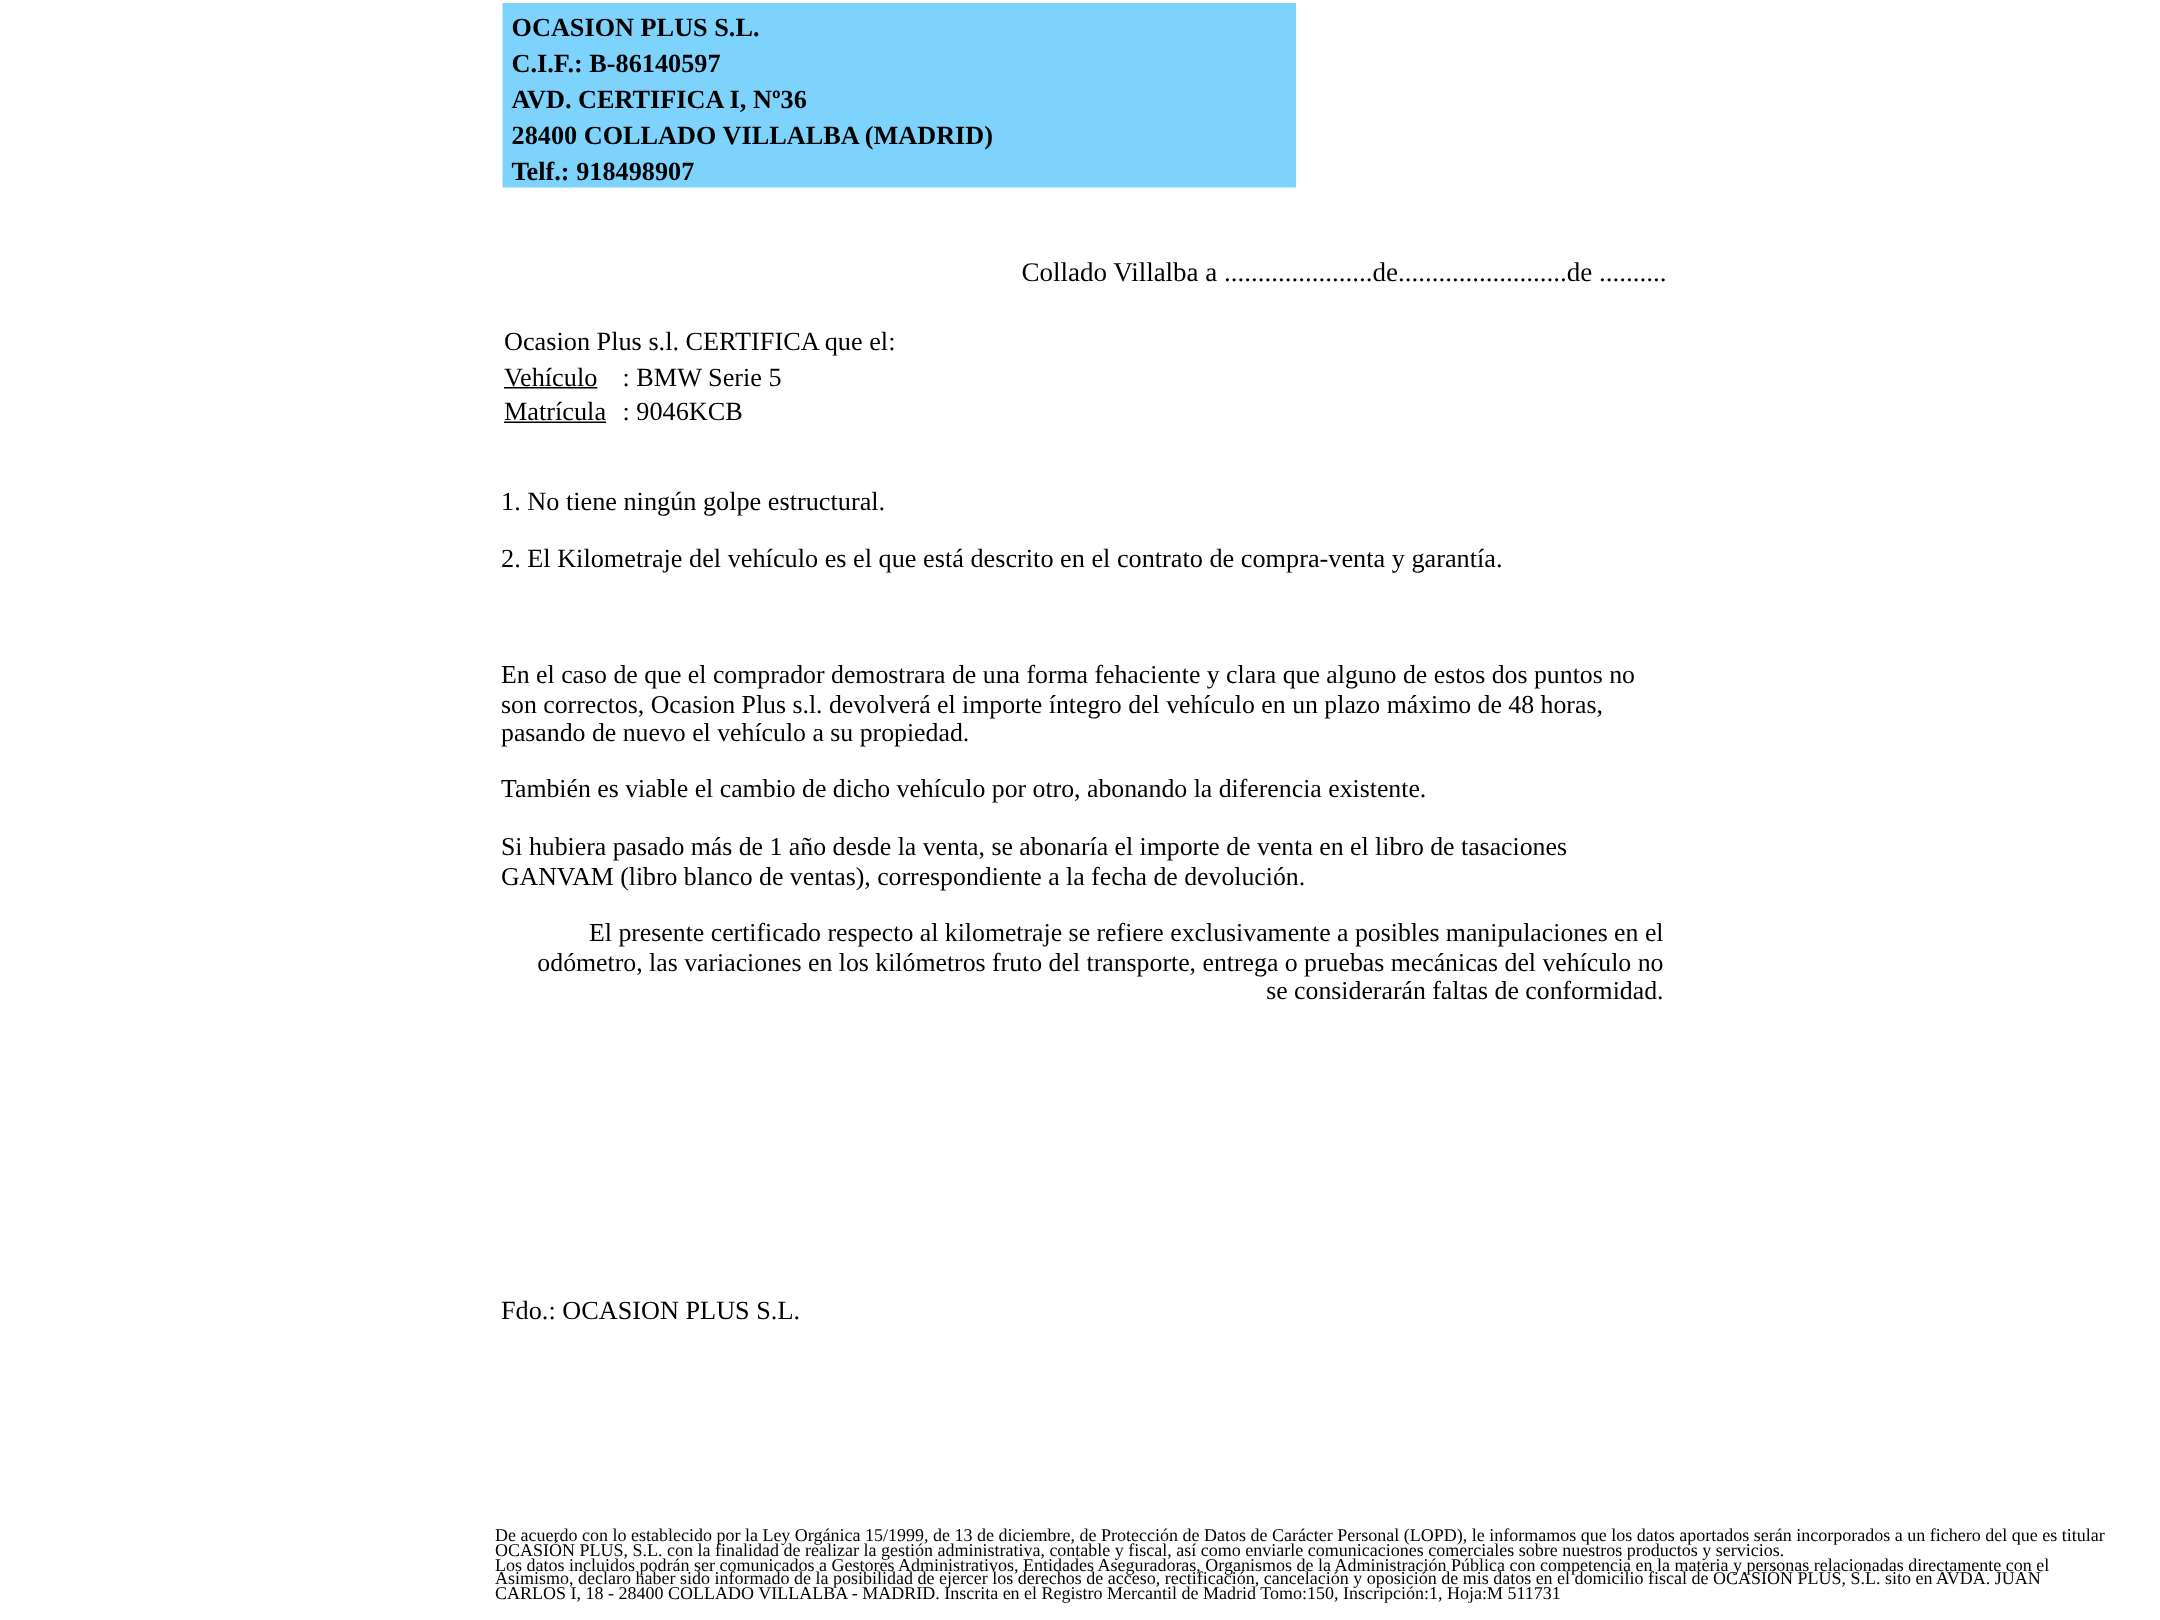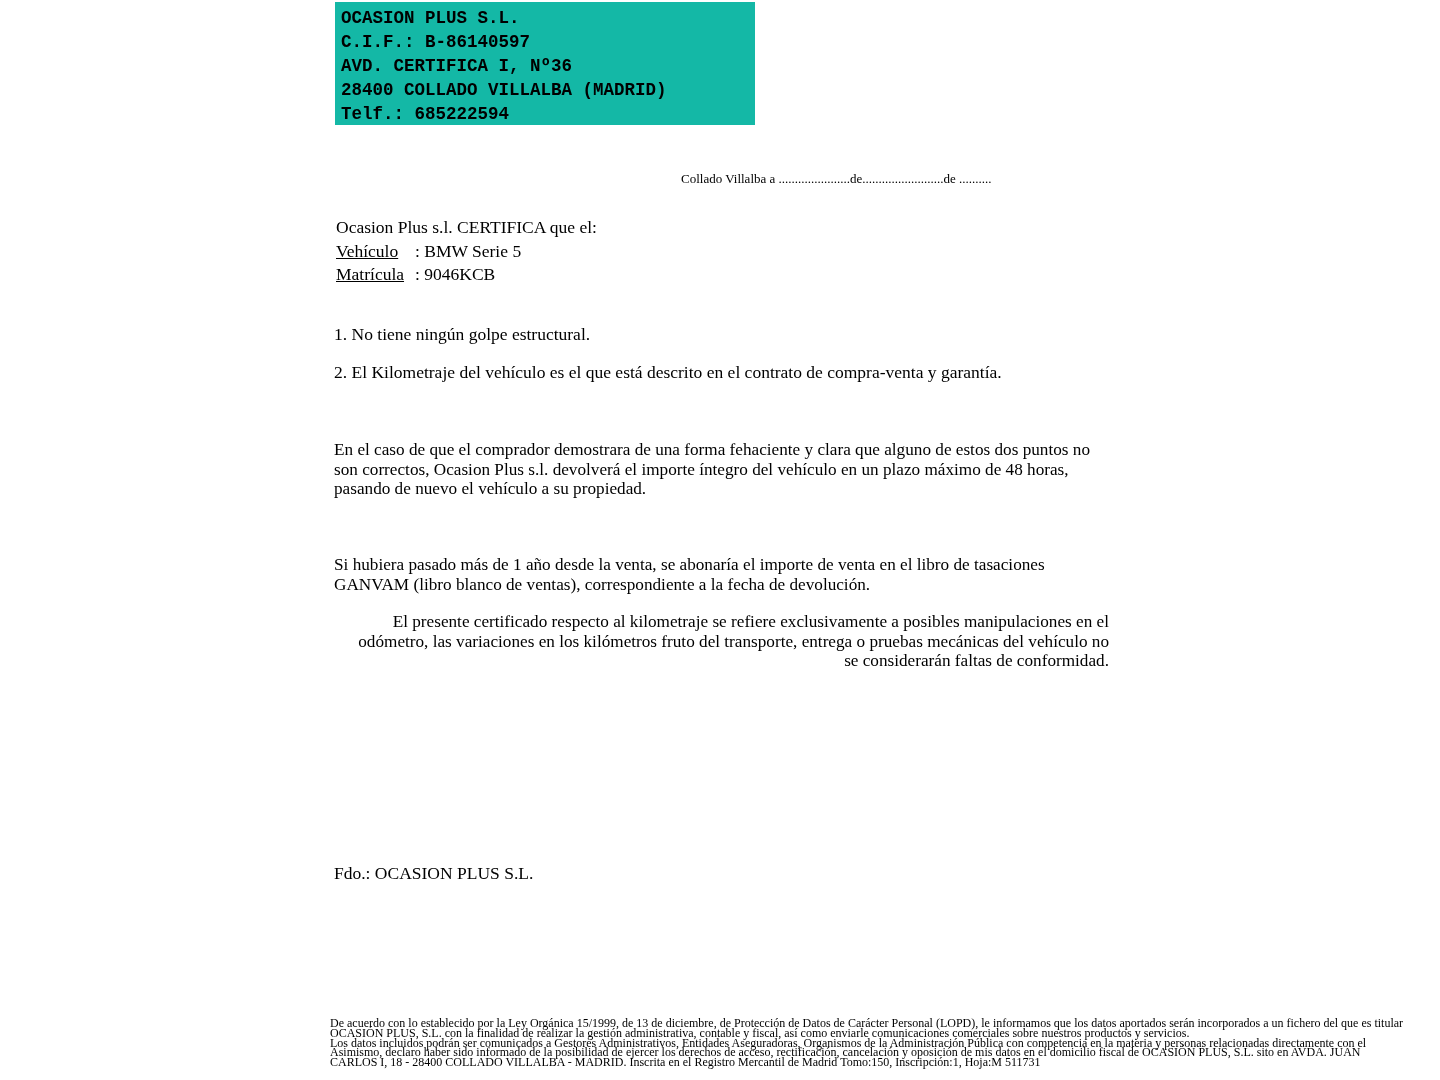--- a/index.html
+++ b/index.html
@@ -9,33 +9,32 @@
     position: relative;
     font-family: "Liberation Serif", serif;
     color: #000000;
     overflow: hidden;
   }
   .page { position: absolute; inset: 0; }
 
   .header-box {
     position: absolute;
     left: 335px; top: 2px;
-    width: 420px; height: 123px;
-    background: #14b8a6;
+    width: 529px; height: 123px;
+    background: #7dd3fc;
     padding: 4px 0 0 6px;
     font-weight: bold;
     font-size: 17.5px;
     line-height: 24px;
-    font-family: Liberation Mono, monospace;
   }
 
   .date-line {
     position: absolute;
     left: 681px; top: 171px;
-    font-size: 13px;
+    font-size: 18px;
     white-space: nowrap;
   }
 
   .certify-block {
     position: absolute;
     left: 336px; top: 216px;
     font-size: 17.5px;
     line-height: 23.6px;
     white-space: nowrap;
   }
@@ -85,37 +84,38 @@
 </head>
 <body>
 
 <div class="page">
 
   <div class="header-box">
     <div>OCASION PLUS S.L.</div>
     <div>C.I.F.: B-86140597</div>
     <div>AVD. CERTIFICA I, Nº36</div>
     <div>28400 COLLADO VILLALBA (MADRID)</div>
-    <div>Telf.: 685222594</div>
+    <div>Telf.: 918498907</div>
   </div>
 
   <div class="date-line">Collado Villalba a ......................de.........................de ..........</div>
 
   <div class="certify-block">
     <div>Ocasion Plus s.l. CERTIFICA que el:</div>
     <div class="certify-row"><span class="lbl"><span>Vehículo</span></span><span>: BMW Serie 5</span></div>
     <div class="certify-row"><span class="lbl"><span>Matrícula</span></span><span>: 9046KCB</span></div>
   </div>
 
   <div class="point point-1">1. No tiene ningún golpe estructural.</div>
   <div class="point point-2">2. El Kilometraje del vehículo es el que está descrito en el contrato de compra-venta y garantía.</div>
 
   <div class="para para-1">En el caso de que el comprador demostrara de una forma fehaciente y clara que alguno de estos dos puntos no
 son correctos, Ocasion Plus s.l. devolverá el importe íntegro del vehículo en un plazo máximo de 48 horas,
 pasando de nuevo el vehículo a su propiedad.</div>
+  <div class="para para-2">También es viable el cambio de dicho vehículo por otro, abonando la diferencia existente.</div>
   <div class="para para-3">Si hubiera pasado más de 1 año desde la venta, se abonaría el importe de venta en el libro de tasaciones
 GANVAM (libro blanco de ventas), correspondiente a la fecha de devolución.</div>
   <div class="para para-4">El presente certificado respecto al kilometraje se refiere exclusivamente a posibles manipulaciones en el
 odómetro, las variaciones en los kilómetros fruto del transporte, entrega o pruebas mecánicas del vehículo no
 se considerarán faltas de conformidad.</div>
 
   <div class="signature">Fdo.: OCASION PLUS S.L.</div>
 
   <div class="legal-block">
     <div class="legal-line">De acuerdo con lo establecido por la Ley Orgánica 15/1999, de 13 de diciembre, de Protección de Datos de Carácter Personal (LOPD), le informamos que los datos aportados serán incorporados a un fichero del que es titular</div>

